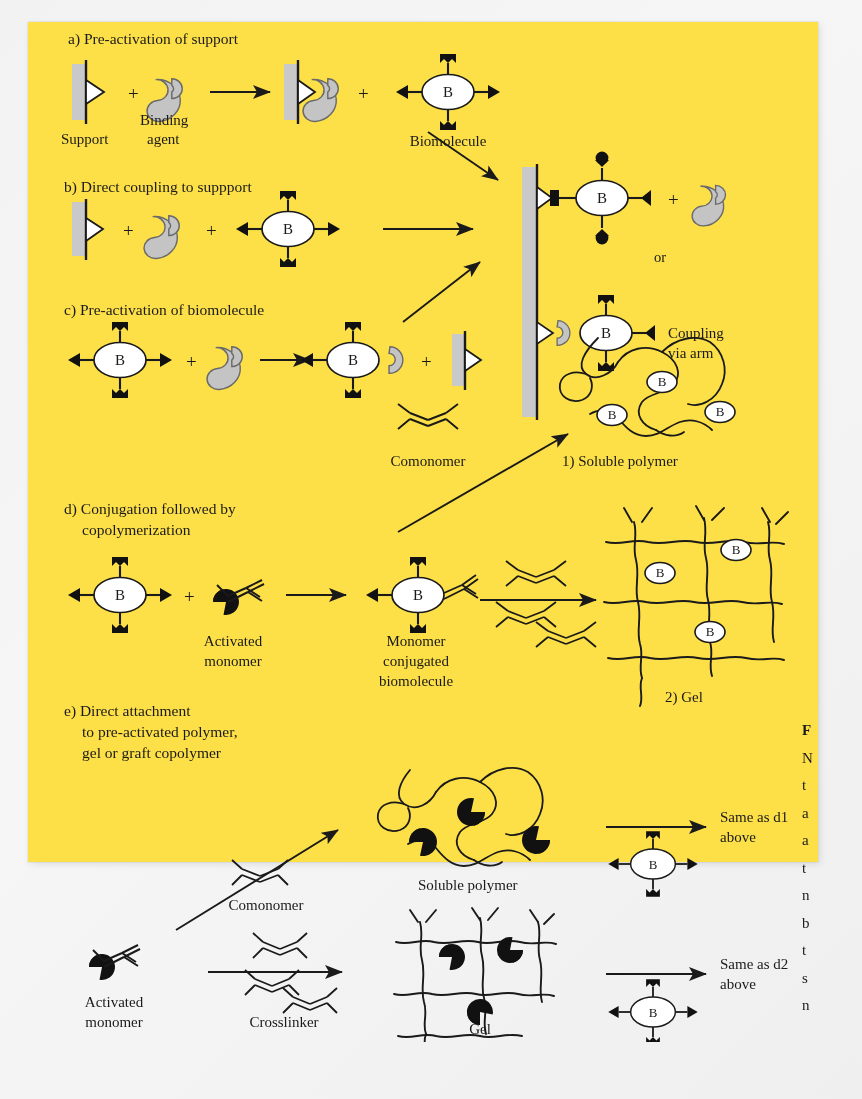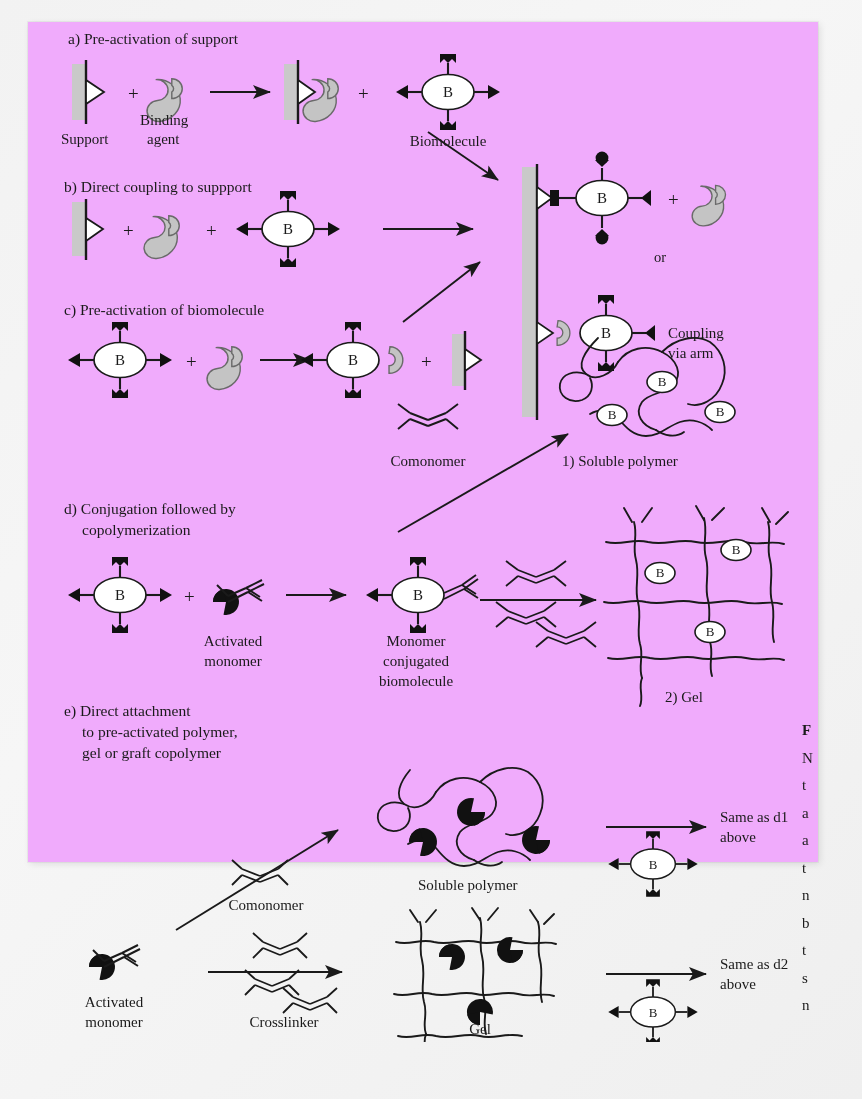--- a/index.html
+++ b/index.html
@@ -4,21 +4,21 @@
 <style>
   html,body{margin:0;padding:0;}
   body{
     width:862px;height:1099px;
     background:linear-gradient(135deg,#f2f2f2 0%,#f6f6f6 40%,#efefef 100%);
     font-family:"Liberation Serif", serif;
     overflow:hidden;
   }
   #page{
     position:absolute;left:28px;top:22px;width:790px;height:840px;
-    background:#f0abfc;
+    background:#fde047;
     box-shadow:0 0 0 1px rgba(0,0,0,.04), 2px 2px 7px rgba(0,0,0,.10);
   }
   #figure{position:absolute;left:0;top:0;width:790px;height:1020px;}
   svg{display:block;}
   .lbl{font-family:"Liberation Serif", serif;fill:#1a1a1a;}
   .hd{font-size:15.5px;}
   .cap{font-size:15px;}
   .bchar{font-size:15px;}
   .plus{font-size:19px;}
   .or{font-size:14.5px;}

